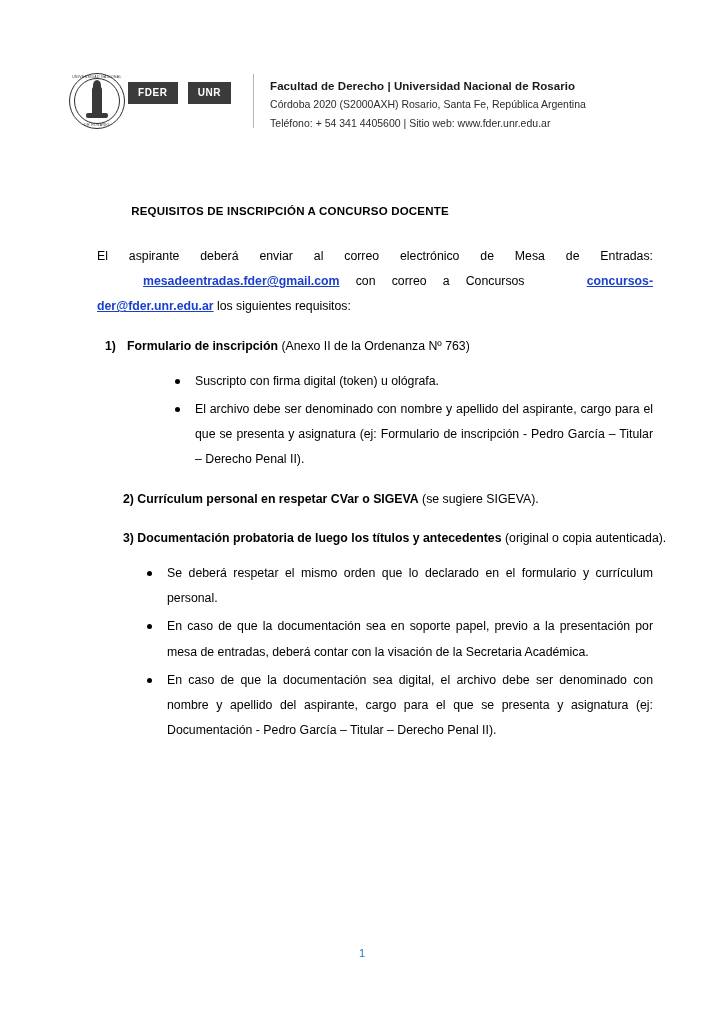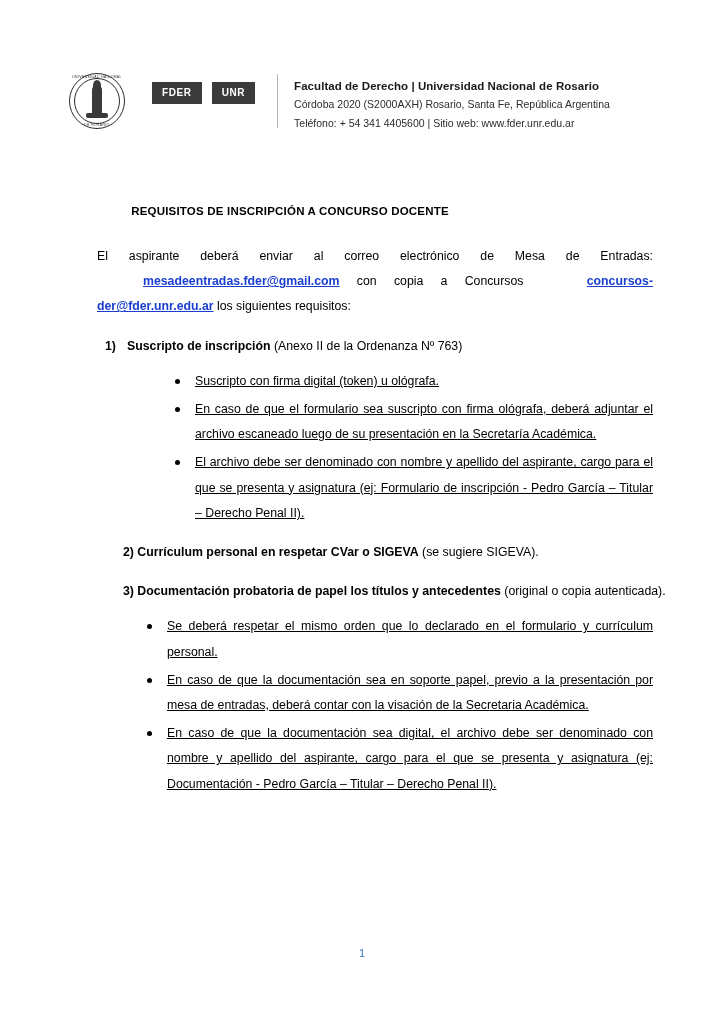--- a/index.html
+++ b/index.html
@@ -109,21 +109,21 @@
   .ct-bottom {
     left: 50%;
     bottom: 3px;
     transform: translateX(-50%);
   }
 
   .logos {
     flex: 0 0 auto;
     display: flex;
     align-items: flex-end;
-    margin-left: 24px;
+    margin-left: 0;
     margin-top: 12px;
   }
   .logo-box {
     background: #3b3b3b;
     color: #ffffff;
     font-size: 10px;
     font-weight: bold;
     letter-spacing: 0.6px;
     padding: 6px 10px;
     line-height: 1;
@@ -208,21 +208,20 @@
   ul.bullets {
     list-style: none;
     margin: 10px 0 0 0;
     padding: 0;
   }
   ul.bullets li {
     position: relative;
     padding-left: 26px;
     margin-bottom: 3px;
     text-align: justify;
-    text-decoration: underline;
   }
   ul.bullets.indent-1 {
     margin-left: 72px;
     width: 484px;
   }
   ul.bullets.indent-2 {
     margin-left: 44px;
     width: 512px;
   }
   ul.bullets li::before {
@@ -281,41 +280,40 @@
       <div class="header-title">Facultad de Derecho | Universidad Nacional de Rosario</div>
       <div class="header-line">Córdoba 2020 (S2000AXH) Rosario, Santa Fe, República Argentina</div>
       <div class="header-line">Teléfono: + 54 341 4405600 | Sitio web: www.fder.unr.edu.ar</div>
     </div>
   </div>
 
   <div class="doc-title">REQUISITOS DE INSCRIPCIÓN A CONCURSO DOCENTE</div>
 
   <div class="content">
 
-    <p class="intro"><span>El aspirante deberá enviar al correo electrónico de Mesa de Entradas: </span><a class="link" href="#">mesadeentradas.fder@gmail.com</a><span> con copia a Concursos </span><a class="link" href="#">concursos-der@fder.unr.edu.ar</a><span> los siguientes requisitos:</span></p>
+    <p class="intro"><span>El aspirante deberá enviar al correo electrónico de Mesa de Entradas: </span><a class="link" href="#">mesadeentradas.fder@gmail.com</a><span> con correo a Concursos </span><a class="link" href="#">concursos-der@fder.unr.edu.ar</a><span> los siguientes requisitos:</span></p>
 
     <div class="item item-1">
       <span class="num">1)</span>
-      <strong>Suscripto de inscripción</strong><span> (Anexo II de la Ordenanza Nº 763)</span>
+      <strong>Formulario de inscripción</strong><span> (Anexo II de la Ordenanza Nº 763)</span>
     </div>
 
     <ul class="bullets indent-1">
       <li>Suscripto con firma digital (token) u ológrafa.</li>
-      <li>En caso de que el formulario sea suscripto con firma ológrafa, deberá adjuntar el archivo escaneado luego de su presentación en la Secretaría Académica.</li>
       <li>El archivo debe ser denominado con nombre y apellido del aspirante, cargo para el que se presenta y asignatura (ej: Formulario de inscripción - Pedro García – Titular – Derecho Penal II).</li>
     </ul>
 
     <div class="item item-2">
       <strong>2)</strong>
       <strong>Currículum personal en respetar CVar o SIGEVA</strong><span> (se sugiere SIGEVA).</span>
     </div>
 
     <div class="item item-3">
       <strong>3)</strong>
-      <strong>Documentación probatoria de papel los títulos y antecedentes</strong><span> (original o copia autenticada).</span>
+      <strong>Documentación probatoria de luego los títulos y antecedentes</strong><span> (original o copia autenticada).</span>
     </div>
 
     <ul class="bullets indent-2">
       <li>Se deberá respetar el mismo orden que lo declarado en el formulario y currículum personal.</li>
       <li>En caso de que la documentación sea en soporte papel, previo a la presentación por mesa de entradas, deberá contar con la visación de la Secretaria Académica.</li>
       <li>En caso de que la documentación sea digital, el archivo debe ser denominado con nombre y apellido del aspirante, cargo para el que se presenta y asignatura (ej: Documentación - Pedro García – Titular – Derecho Penal II).</li>
     </ul>
 
   </div>
 

